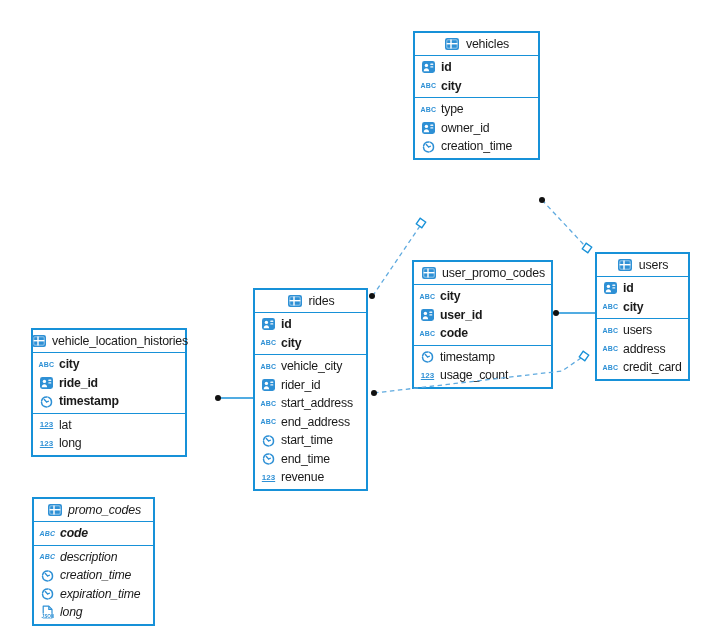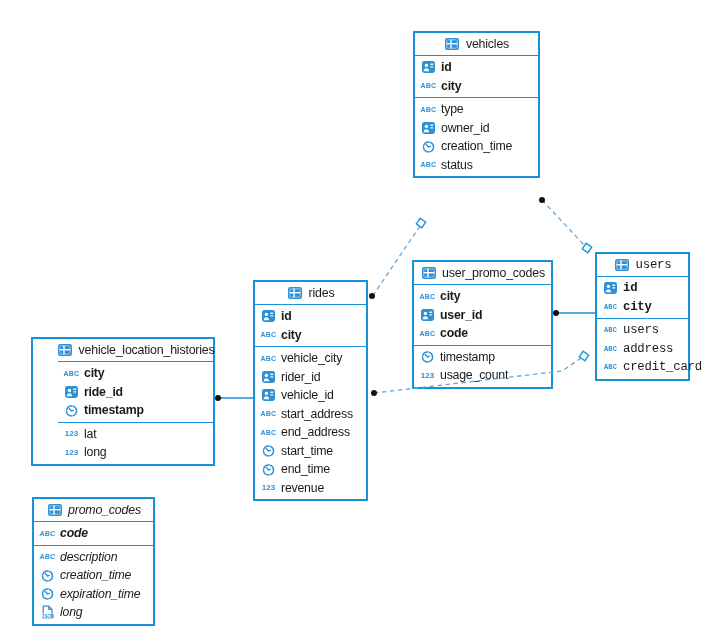--- a/index.html
+++ b/index.html
@@ -27,21 +27,21 @@
   .section{padding:2px 0;}
   .sep{height:0;border-top:1.5px solid var(--accent);}
   .row{
     display:flex;align-items:center;gap:4px;height:18.5px;
     padding:0 3px 0 5px;font-size:12.3px;white-space:nowrap;
   }
   .row span.flabel{letter-spacing:-0.2px;}
   .row.pk{font-weight:700;}
   .ticon{width:17px;min-width:17px;display:flex;justify-content:center;align-items:center;}
   .abc{font-size:7px;font-weight:700;color:var(--icon);letter-spacing:.2px;}
-  .n123{font-size:8px;font-weight:700;color:var(--icon);}
+  .n123{font-size:8px;font-weight:700;color:var(--icon);text-decoration:underline;}
 </style>
 </head>
 <body>
 
 <div class="canvas" id="canvas">
     <svg class="wires" width="705" height="636" viewBox="0 0 705 636">
       <polyline class="solid" points="218,398 254,398"></polyline>
       <polyline class="solid" points="556,313 596,313"></polyline>
       <polyline class="dashed" points="542,200 585,246"></polyline>
       <polyline class="dashed" points="420,226 374,294"></polyline>
@@ -110,26 +110,20 @@
         <div class="row">
           <span class="ticon">
             <svg width="13" height="13" viewBox="0 0 13 13">
               <circle cx="6.5" cy="6.9" r="5" fill="none" stroke="#2E90D5" stroke-width="1.5" stroke-dasharray="7.2 1.6" stroke-dashoffset="10" stroke-linecap="round"></circle>
               <path d="M6.5 6.9 L4.3 4.5" stroke="#2E90D5" stroke-width="1.4" stroke-linecap="round"></path>
               <path d="M6.5 6.9 L8.3 6.3" stroke="#2E90D5" stroke-width="1.4" stroke-linecap="round"></path>
             </svg>
           </span>
           <span class="flabel">creation_time</span>
         </div>
-        <div class="row">
-          <span class="ticon">
-            <span class="abc">ABC</span>
-          </span>
-          <span class="flabel">status</span>
-        </div>
       </div>
     </div>
     <div class="table" style="left:412px;top:260px;width:141px;">
       <div class="table-header">
         <span class="ticon">
           <svg width="14" height="12" viewBox="0 0 14 12">
             <rect x="0" y="0" width="14" height="12" rx="2.2" fill="#2E90D5"></rect>
             <line x1="1.6" y1="5.7" x2="12.4" y2="5.7" stroke="#fff" stroke-width="1.4"></line>
             <line x1="6" y1="1.5" x2="6" y2="10.5" stroke="#fff" stroke-width="1.4"></line>
             <rect x="1.8" y="1.8" width="10.4" height="8.4" rx="1" fill="none" stroke="#fff" stroke-width="0.9" opacity="0.55"></rect>
@@ -176,21 +170,21 @@
           <span class="flabel">timestamp</span>
         </div>
         <div class="row">
           <span class="ticon">
             <span class="n123">123</span>
           </span>
           <span class="flabel">usage_count</span>
         </div>
       </div>
     </div>
-    <div class="table" style="left:595px;top:252px;width:95px;font-family:Liberation Mono, monospace;">
+    <div class="table" style="left:595px;top:252px;width:95px;">
       <div class="table-header">
         <span class="ticon">
           <svg width="14" height="12" viewBox="0 0 14 12">
             <rect x="0" y="0" width="14" height="12" rx="2.2" fill="#2E90D5"></rect>
             <line x1="1.6" y1="5.7" x2="12.4" y2="5.7" stroke="#fff" stroke-width="1.4"></line>
             <line x1="6" y1="1.5" x2="6" y2="10.5" stroke="#fff" stroke-width="1.4"></line>
             <rect x="1.8" y="1.8" width="10.4" height="8.4" rx="1" fill="none" stroke="#fff" stroke-width="0.9" opacity="0.55"></rect>
           </svg>
         </span>
         <span>users</span>
@@ -230,21 +224,21 @@
           <span class="flabel">address</span>
         </div>
         <div class="row">
           <span class="ticon">
             <span class="abc">ABC</span>
           </span>
           <span class="flabel">credit_card</span>
         </div>
       </div>
     </div>
-    <div class="table" style="left:253px;top:280px;width:115px;">
+    <div class="table" style="left:253px;top:288px;width:115px;">
       <div class="table-header">
         <span class="ticon">
           <svg width="14" height="12" viewBox="0 0 14 12">
             <rect x="0" y="0" width="14" height="12" rx="2.2" fill="#2E90D5"></rect>
             <line x1="1.6" y1="5.7" x2="12.4" y2="5.7" stroke="#fff" stroke-width="1.4"></line>
             <line x1="6" y1="1.5" x2="6" y2="10.5" stroke="#fff" stroke-width="1.4"></line>
             <rect x="1.8" y="1.8" width="10.4" height="8.4" rx="1" fill="none" stroke="#fff" stroke-width="0.9" opacity="0.55"></rect>
           </svg>
         </span>
         <span>rides</span>
@@ -284,32 +278,20 @@
               <circle cx="4.4" cy="4.4" r="1.7" fill="#fff"></circle>
               <path d="M1.7 10.2c0-1.9 1.3-2.9 2.7-2.9s2.7 1 2.7 2.9z" fill="#fff"></path>
               <rect x="8.3" y="2.6" width="3" height="1.3" rx="0.5" fill="#fff" opacity="0.9"></rect>
               <rect x="8.3" y="5.2" width="3" height="1.3" rx="0.5" fill="#fff" opacity="0.9"></rect>
             </svg>
           </span>
           <span class="flabel">rider_id</span>
         </div>
         <div class="row">
           <span class="ticon">
-            <svg width="13" height="12" viewBox="0 0 13 12">
-              <rect x="0" y="0" width="13" height="12" rx="2.4" fill="#2E90D5"></rect>
-              <circle cx="4.4" cy="4.4" r="1.7" fill="#fff"></circle>
-              <path d="M1.7 10.2c0-1.9 1.3-2.9 2.7-2.9s2.7 1 2.7 2.9z" fill="#fff"></path>
-              <rect x="8.3" y="2.6" width="3" height="1.3" rx="0.5" fill="#fff" opacity="0.9"></rect>
-              <rect x="8.3" y="5.2" width="3" height="1.3" rx="0.5" fill="#fff" opacity="0.9"></rect>
-            </svg>
-          </span>
-          <span class="flabel">vehicle_id</span>
-        </div>
-        <div class="row">
-          <span class="ticon">
             <span class="abc">ABC</span>
           </span>
           <span class="flabel">start_address</span>
         </div>
         <div class="row">
           <span class="ticon">
             <span class="abc">ABC</span>
           </span>
           <span class="flabel">end_address</span>
         </div>
@@ -334,21 +316,21 @@
           <span class="flabel">end_time</span>
         </div>
         <div class="row">
           <span class="ticon">
             <span class="n123">123</span>
           </span>
           <span class="flabel">revenue</span>
         </div>
       </div>
     </div>
-    <div class="table" style="left:31px;top:337px;width:184px;padding-left:25px;">
+    <div class="table" style="left:31px;top:328px;width:156px;">
       <div class="table-header">
         <span class="ticon">
           <svg width="14" height="12" viewBox="0 0 14 12">
             <rect x="0" y="0" width="14" height="12" rx="2.2" fill="#2E90D5"></rect>
             <line x1="1.6" y1="5.7" x2="12.4" y2="5.7" stroke="#fff" stroke-width="1.4"></line>
             <line x1="6" y1="1.5" x2="6" y2="10.5" stroke="#fff" stroke-width="1.4"></line>
             <rect x="1.8" y="1.8" width="10.4" height="8.4" rx="1" fill="none" stroke="#fff" stroke-width="0.9" opacity="0.55"></rect>
           </svg>
         </span>
         <span>vehicle_location_histories</span>

